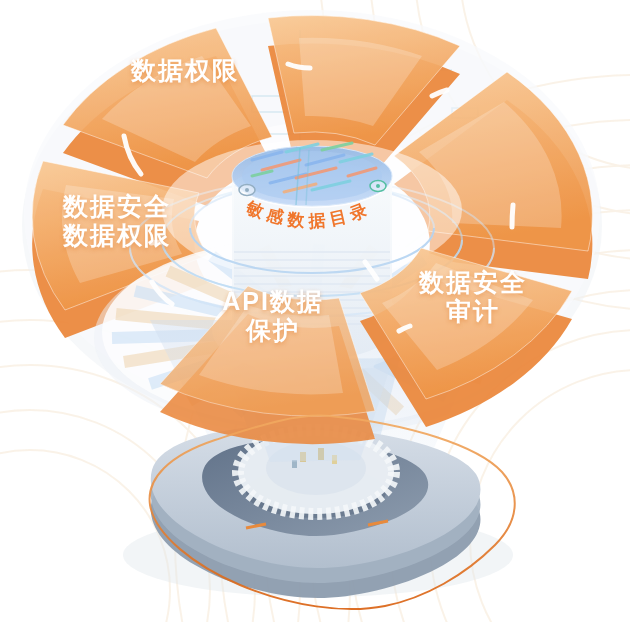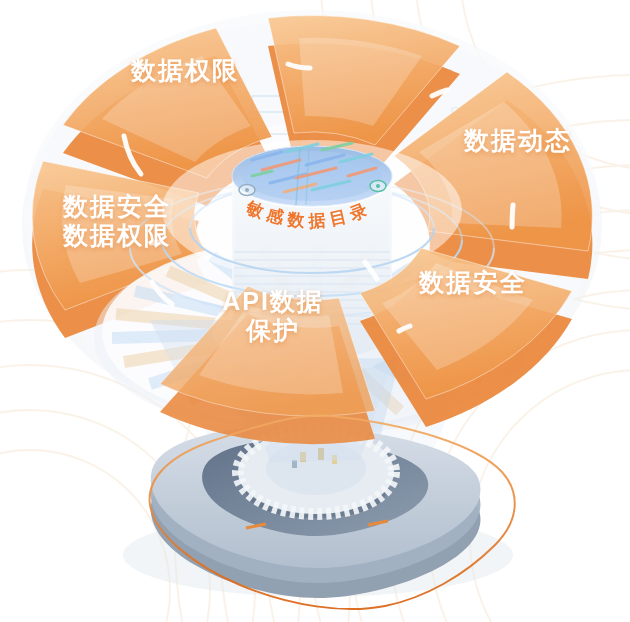--- a/index.html
+++ b/index.html
@@ -272,27 +272,27 @@
   </g>
 </svg>
 
 <div>
   <div class="mod-label m0">
     <span>数据权限</span>
   </div>
   <div class="mod-label m1">
   </div>
   <div class="mod-label m2">
-    <span>数据动态</span>
   </div>
   <div class="mod-label m3">
     <span>数据安全</span>
     <span>数据权限</span>
   </div>
   <div class="mod-label m4">
     <span>数据安全</span>
+    <span>审计</span>
   </div>
   <div class="mod-label m5">
     <span>API数据</span>
     <span>保护</span>
   </div>
 </div>
 </div>
 
 </body></html>

